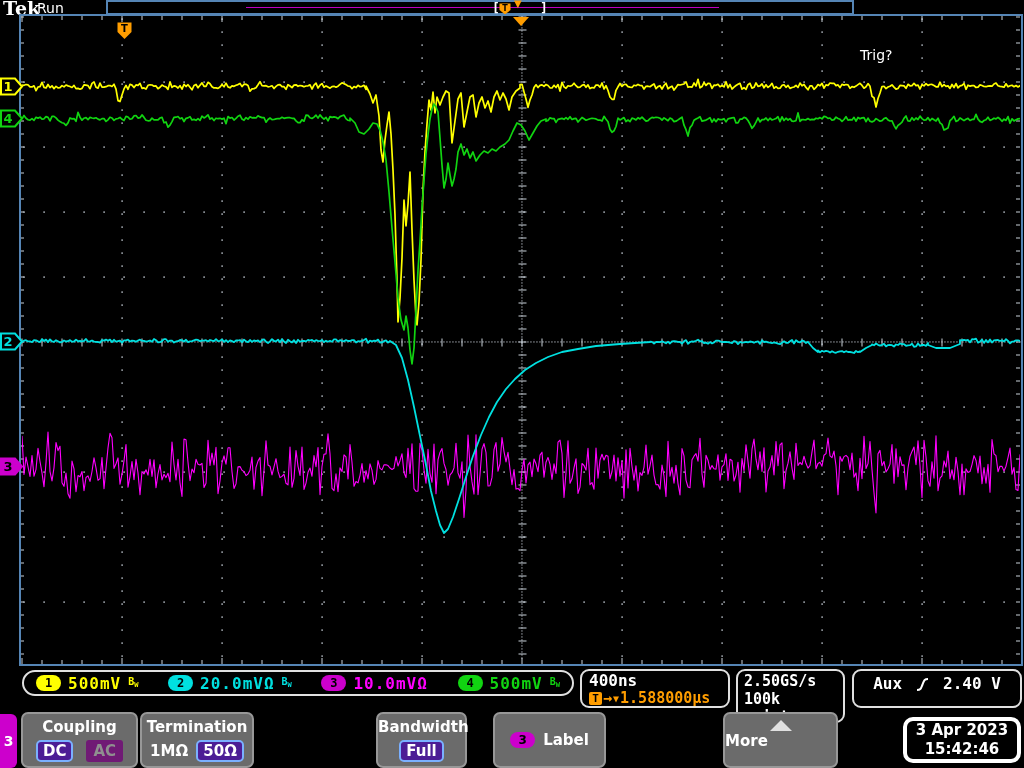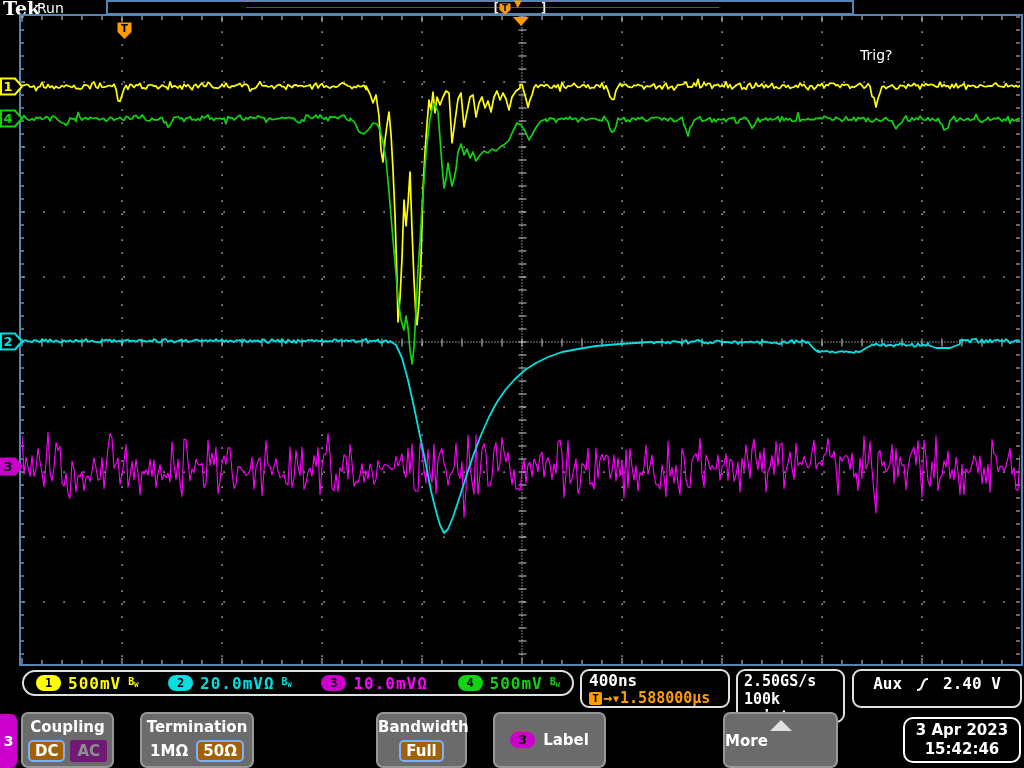--- a/index.html
+++ b/index.html
@@ -38,28 +38,28 @@
   .ratebox{left:736px;top:669px;width:109px;height:54px;padding:1px 6px;color:#fff;font-size:15px;line-height:18px;}
   .auxbox{left:852px;top:669px;width:170px;height:39px;display:flex;align-items:flex-start;
           justify-content:center;gap:14px;color:#fff;font-size:16px;padding-top:3px;}
   
   .tab3{left:0;top:714px;width:17px;height:54px;background:#cc00cc;border-radius:0 6px 6px 0;
         display:flex;align-items:center;justify-content:center;color:#fff;font-size:14px;font-weight:bold;}
   .mbtn{position:absolute;top:712px;height:56px;background:#6b6b6b;border:2px solid #989898;
         border-radius:7px;box-sizing:border-box;color:#fff;}
   .mtitle{text-align:center;font-size:15px;font-weight:bold;margin-top:4px;}
   .mrow{display:flex;justify-content:space-evenly;align-items:center;margin-top:4px;}
-  .opt-sel{background:#a16207;border:2px solid #7ab0ff;border-radius:5px;padding:0 5px;
+  .opt-sel{background:#4c1d95;border:2px solid #7ab0ff;border-radius:5px;padding:0 5px;
            font-size:15px;font-weight:bold;color:#fff;}
   .opt-dis{background:#701a75;border-radius:3px;padding:2px 7px;color:#8f8f8f;font-size:15px;font-weight:bold;}
   .opt-plain{font-size:15px;font-weight:bold;color:#fff;}
   .more-tri{width:0;height:0;border-left:11px solid transparent;border-right:11px solid transparent;
             border-bottom:11px solid #e0e0e0;margin:6px auto 1px auto;}
   .more-title{font-size:15px;font-weight:bold;margin-top:0;}
-  .dtbox{left:903px;top:717px;width:118px;height:46px;border:2px solid #ffffff;border-radius:10px;
+  .dtbox{left:903px;top:717px;width:118px;height:46px;border:4px solid #ffffff;border-radius:10px;
          box-sizing:border-box;display:flex;flex-direction:column;align-items:center;justify-content:center;
          color:#fff;font-size:15px;font-weight:bold;line-height:19px;}
 </style>
 </head>
 <body>
 
 <div id="screen">
 
   <svg id="wave-svg" class="abs" width="1024" height="768" style="left:0;top:0">
       <defs>
@@ -1802,21 +1802,21 @@
   <div class="abs rbox auxbox">
     <span>Aux</span>
     <svg width="13" height="17" style="margin-top:2px">
       <path d="M1,14 C5,14 5,12 6.5,8.5 C8,5 8,3 12,3" fill="none" stroke="#fff" stroke-width="2"></path>
     </svg>
     <span>2.40 V</span>
   </div>
 
   <div class="abs tab3">3</div>
 
-  <div class="mbtn" style="left:21px;width:93px">
+  <div class="mbtn" style="left:21px;width:117px">
     <div class="mtitle">Coupling</div>
     <div class="mrow">
       <span class="opt-sel">DC</span>
       <span class="opt-dis">AC</span>
     </div>
   </div>
 
   <div class="mbtn" style="left:140px;width:114px">
     <div class="mtitle">Termination</div>
     <div class="mrow">

